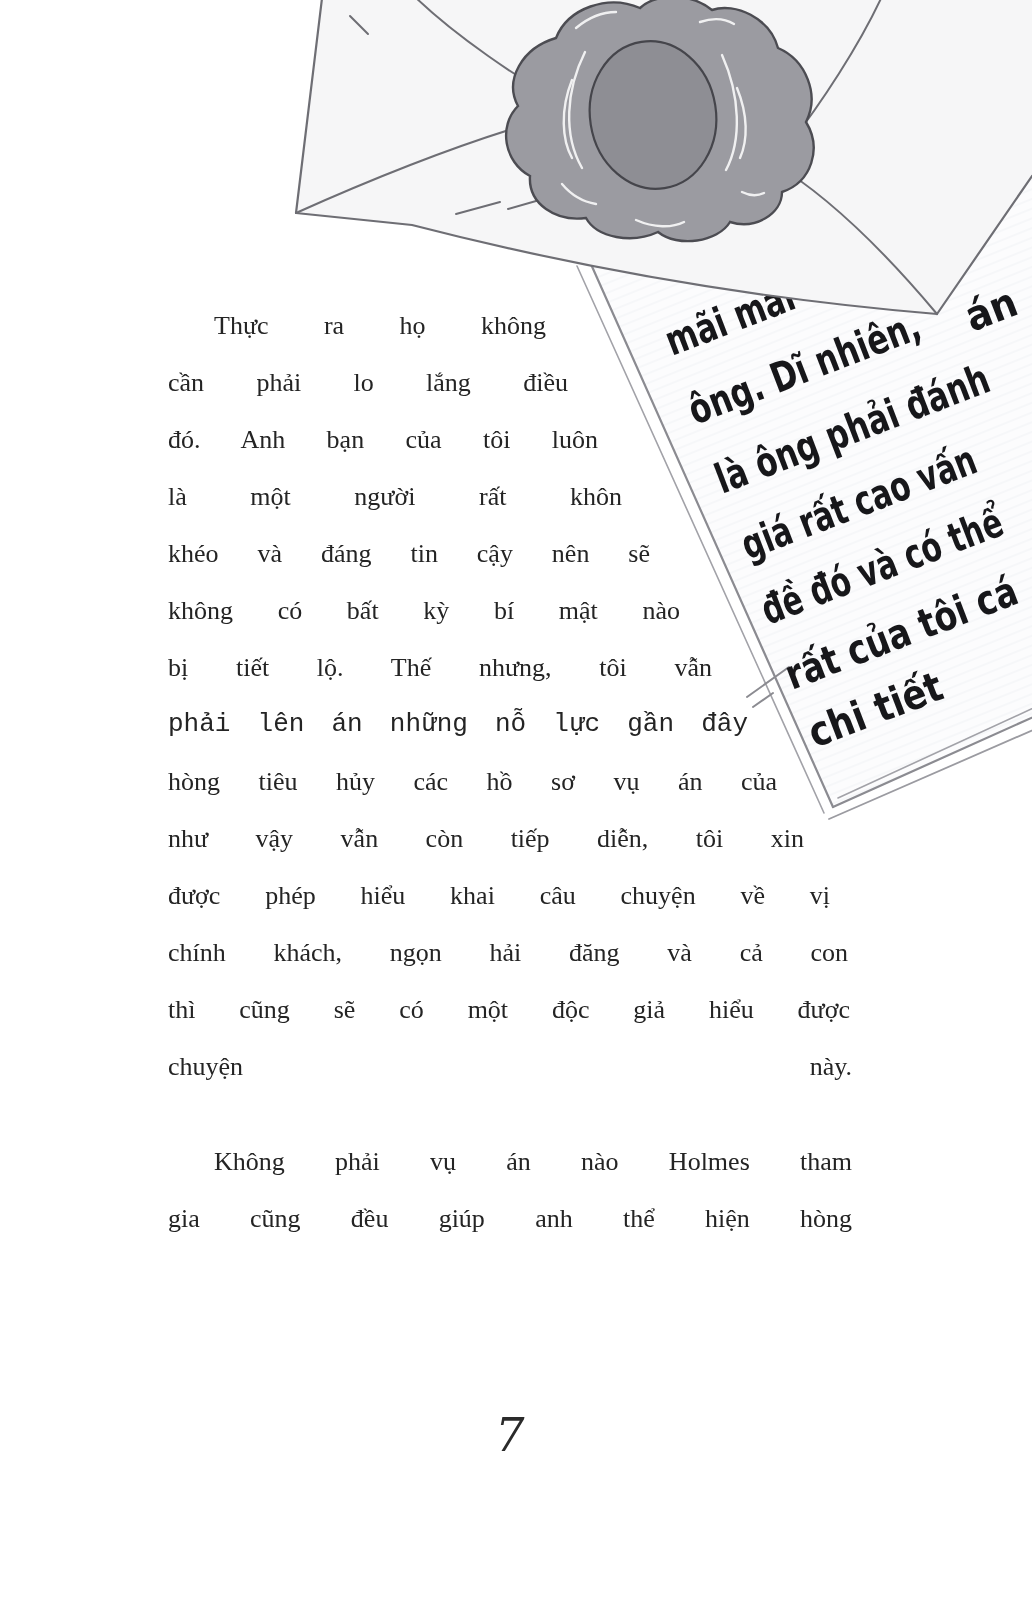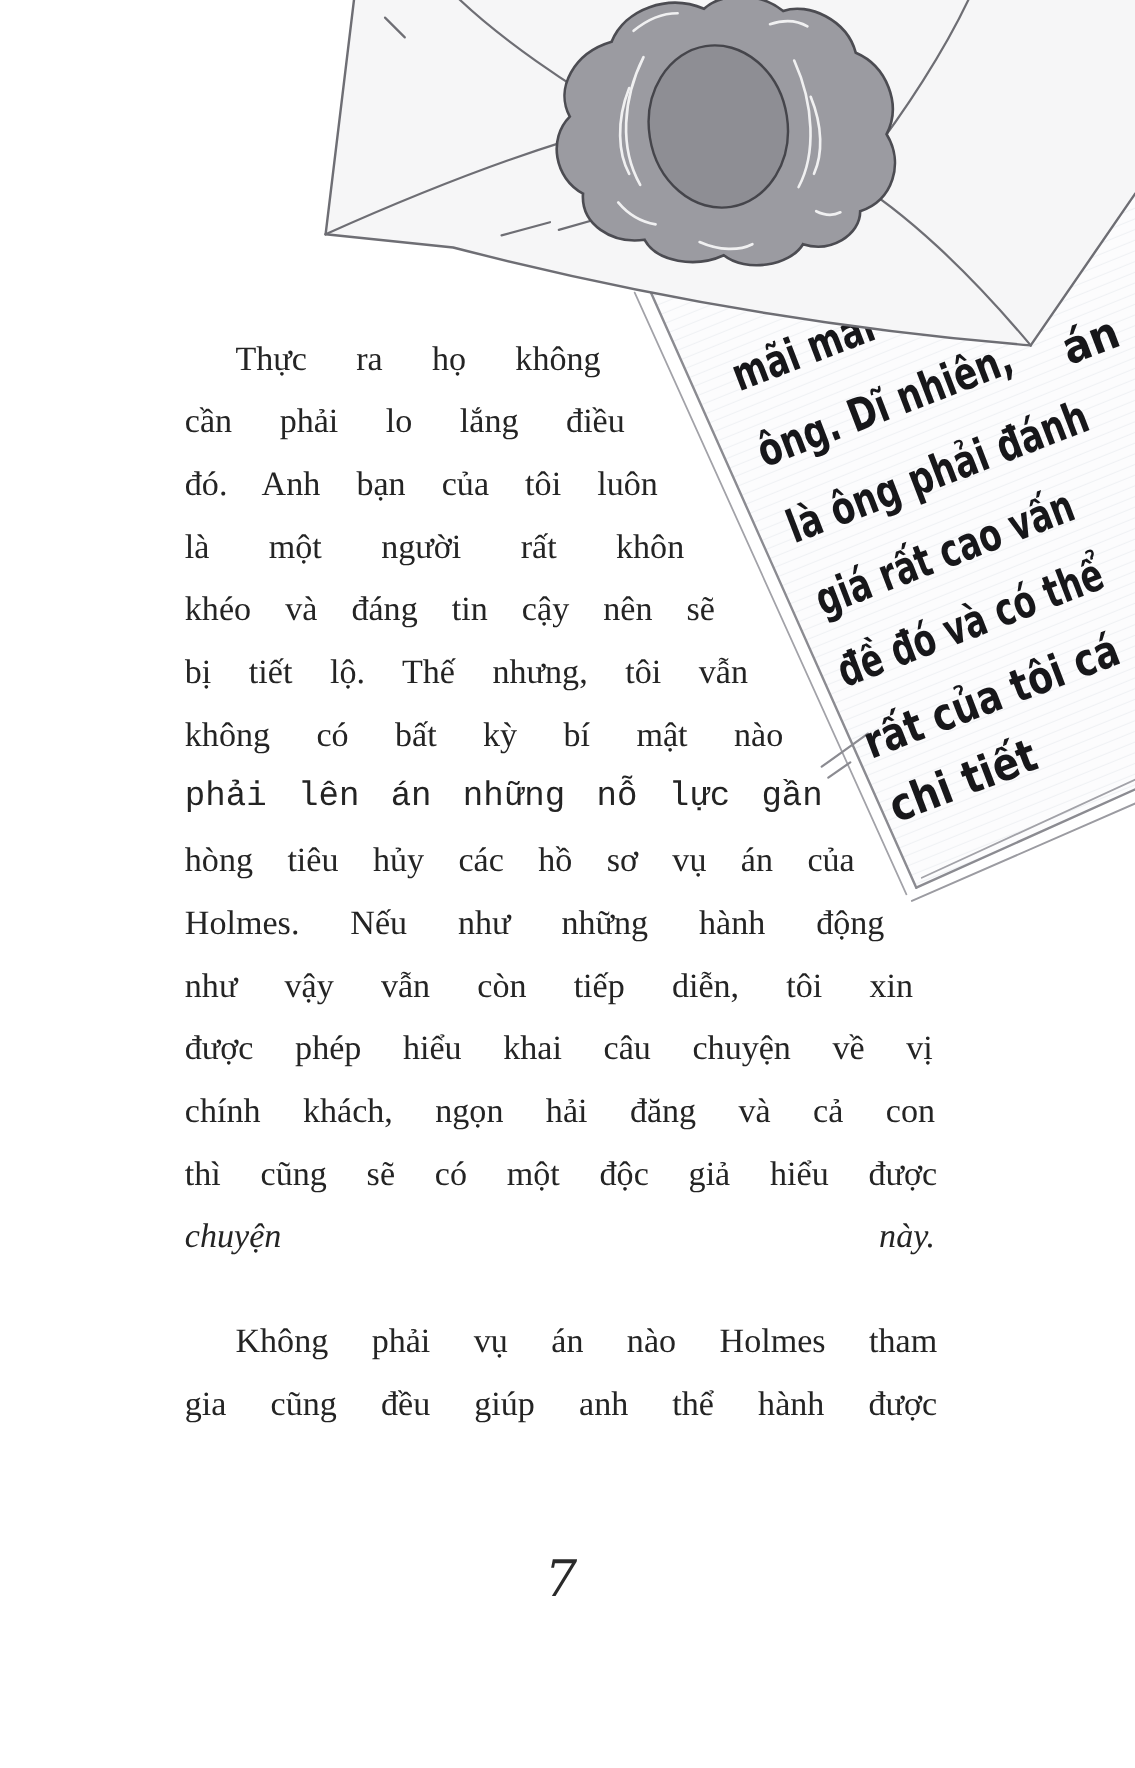--- a/index.html
+++ b/index.html
@@ -16,21 +16,21 @@
   }
   .hw{
     font-family:"DejaVu Sans","Liberation Sans",sans-serif;
     font-weight:700;
     font-size:41px;
     fill:#17171a;
   }
   #bodytext{
     position:absolute;left:168px;top:297px;width:684px;
     color:#242424;
-    font-size:31px;
+    font-size:26px;
   }
   .ln{
     height:57px;line-height:57px;
     text-align:justify;
     text-align-last:justify;
     overflow:hidden;
   }
   .p1 .ln:nth-child(1){margin-right:306px;text-indent:46px;}
   .p1 .ln:nth-child(2){margin-right:284px;}
   .p1 .ln:nth-child(3){margin-right:254px;}
@@ -139,30 +139,29 @@
   </g>
 </svg>
 
 <div id="bodytext">
   <div class="p1">
     <div class="ln">Thực ra họ không</div>
     <div class="ln">cần phải lo lắng điều</div>
     <div class="ln">đó. Anh bạn của tôi luôn</div>
     <div class="ln">là một người rất khôn</div>
     <div class="ln">khéo và đáng tin cậy nên sẽ</div>
+    <div class="ln">không có bất kỳ bí mật nào</div>
     <div class="ln">bị tiết lộ. Thế nhưng, tôi vẫn</div>
-    <div class="ln">không có bất kỳ bí mật nào</div>
     <div class="ln">phải lên án những nỗ lực gần đây</div>
     <div class="ln">hòng tiêu hủy các hồ sơ vụ án của</div>
-    <div class="ln">Holmes. Nếu như những hành động</div>
     <div class="ln">như vậy vẫn còn tiếp diễn, tôi xin</div>
     <div class="ln">được phép hiểu khai câu chuyện về vị</div>
     <div class="ln">chính khách, ngọn hải đăng và cả con</div>
     <div class="ln">thì cũng sẽ có một độc giả hiểu được</div>
     <div class="ln">chuyện này.</div>
   </div>
   <div class="p2">
     <div class="ln">Không phải vụ án nào Holmes tham</div>
-    <div class="ln">gia cũng đều giúp anh thể hành được</div>
+    <div class="ln">gia cũng đều giúp anh thể hiện hòng</div>
   </div>
 </div>
 
 <div id="pagenum">7</div>
 
 </body></html>

